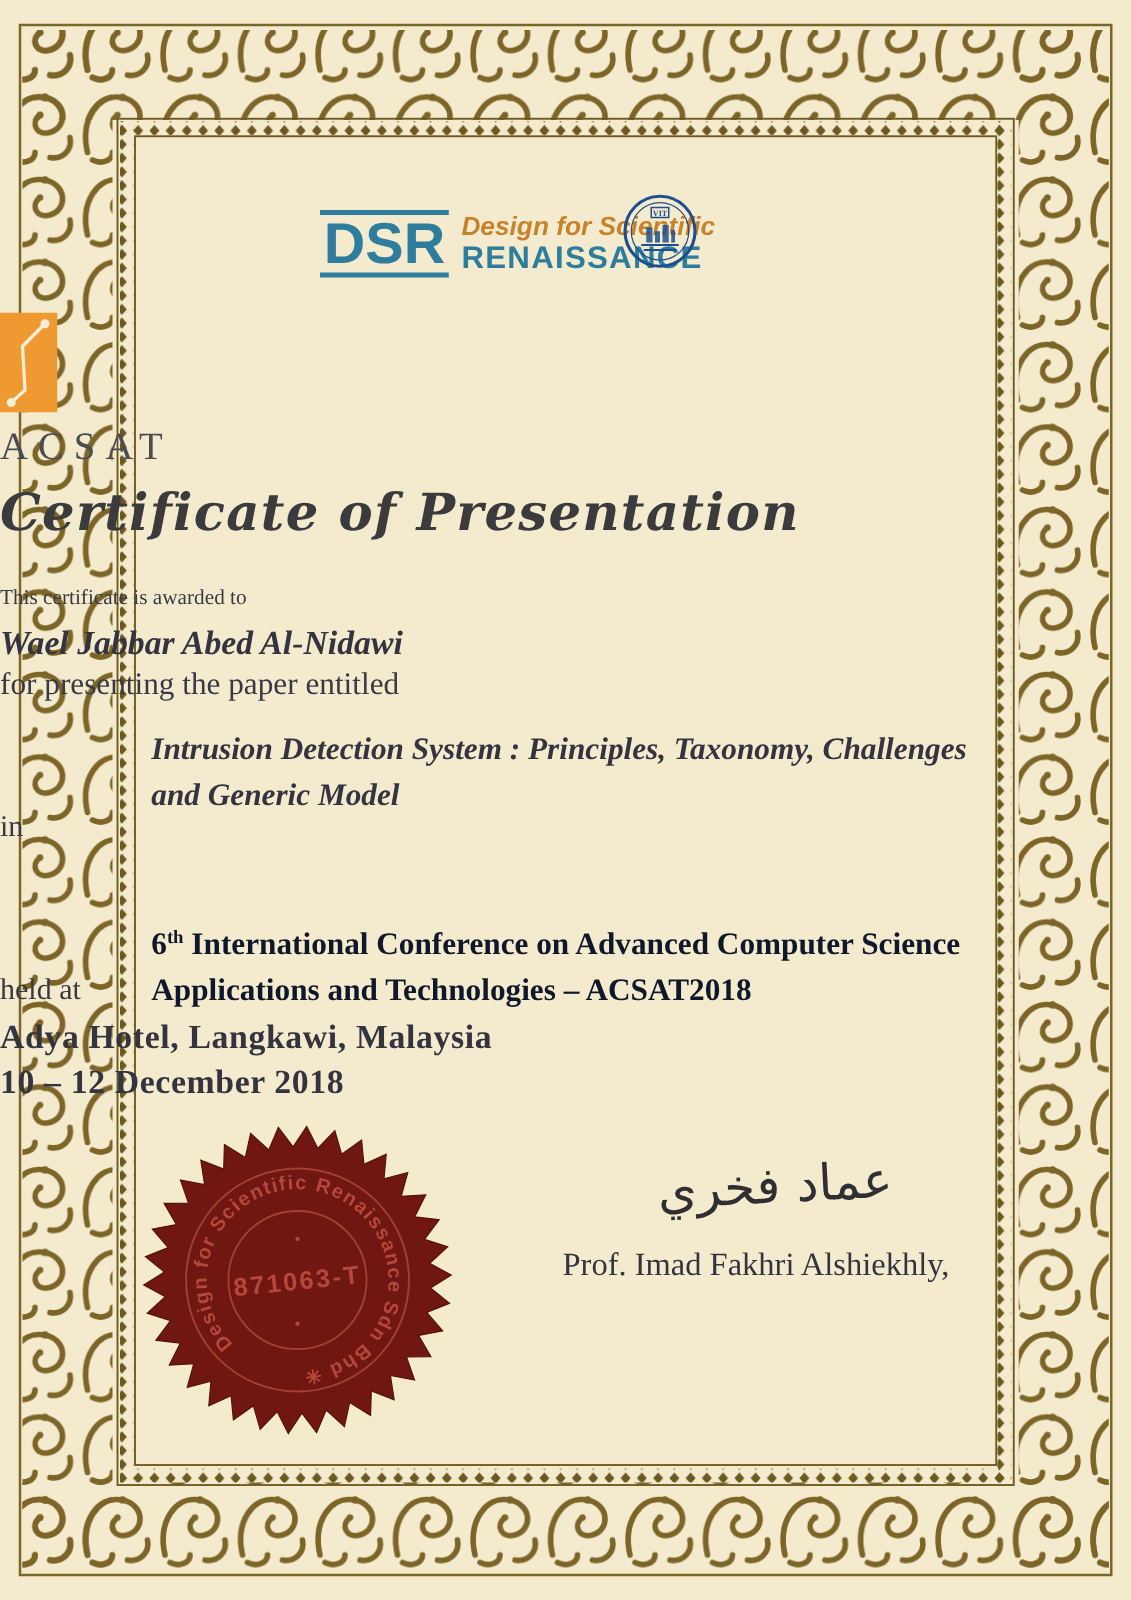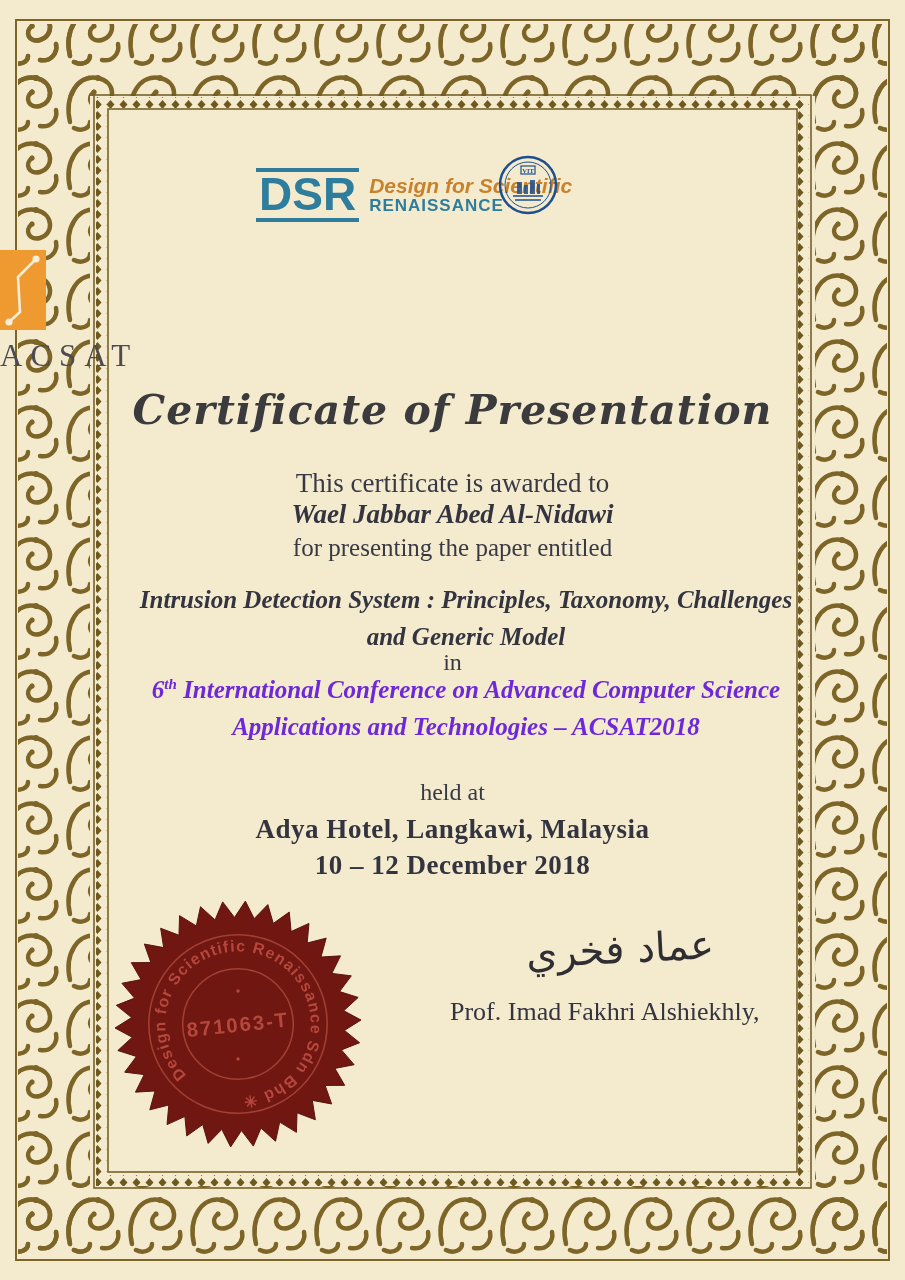--- a/index.html
+++ b/index.html
@@ -7,48 +7,48 @@
         font-family:"Liberation Serif",serif;color:#383944;}
   .border-svg{position:absolute;left:0;top:0;z-index:1;}
   .content{position:absolute;left:0;top:0;width:905px;height:1274px;z-index:2;}
 
   
   .dsr{position:absolute;left:256px;top:168px;display:flex;align-items:center;gap:10px;}
   .dsr-acronym{font-family:"Liberation Sans",sans-serif;font-weight:bold;font-size:46px;line-height:.95;
                color:#2e7d9c;border-top:4px solid #2e7d9c;border-bottom:4px solid #2e7d9c;padding:1px 3px;}
   .dsr-tagline{font-size:21px;font-style:italic;font-weight:600;color:#c8822b;
                font-family:"Liberation Sans",sans-serif;line-height:1.05;}
-  .dsr-name{font-size:17px;font-weight:bold;color:#2e7d9c;letter-spacing:1px;
+  .dsr-name{font-size:25px;font-weight:bold;color:#2e7d9c;letter-spacing:1px;
             font-family:"Liberation Sans",sans-serif;line-height:1.05;}
 
   .vit{position:absolute;left:497px;top:154px;display:flex;align-items:flex-start;gap:5px;}
   .vit-right{display:flex;flex-direction:column;align-items:center;width:112px;}
   .vit-name{font-size:30px;font-weight:bold;color:#1d4f8f;line-height:.95;letter-spacing:2px;}
   .vit-name sup{font-size:10px;letter-spacing:0;}
   .vit-univ{font-size:12.5px;font-weight:bold;color:#1d4f8f;letter-spacing:1.6px;}
   .vit-estd,.vit-web,.vit-addr{font-size:6.5px;color:#c0392b;line-height:1.25;white-space:nowrap;}
   .vit-web{font-weight:bold;}
   .vit-bar{background:#1d4f8f;color:#fff;font-size:6px;padding:1px 10px;margin:1px 0;letter-spacing:1px;
            font-family:"Liberation Sans",sans-serif;}
   .vit-campus{font-size:13.5px;font-weight:bold;color:#53606b;letter-spacing:.5px;
               font-family:"Liberation Sans",sans-serif;}
 
   .acsat-logo{position:absolute;left:0;width:905px;top:250px;}
   .acsat-name{font-size:31px;color:#4c4c50;letter-spacing:8px;margin-top:4px;}
 
   
-  .line{position:absolute;left:0;width:905px;text-align:center;}
+  .line{position:absolute;left:0;width:905px;}
   .title{top:386px;font-family:"DejaVu Serif",serif;font-style:italic;font-weight:bold;
          font-size:41px;color:#3b3b3d;margin:0;letter-spacing:1px;}
-  .l-awarded{top:468px;font-size:27px;}
+  .l-awarded{top:468px;font-size:17px;}
   .l-recipient{top:499px;font-size:27px;font-weight:bold;font-style:italic;color:#33343f;}
   .l-presenting{top:534px;font-size:25px;}
   .l-paper{top:581px;font-size:25px;font-weight:bold;font-style:italic;line-height:37px;color:#33343f;}
   .l-in{top:649px;font-size:24px;}
-  .l-conference{top:666px;font-size:25px;font-weight:bold;font-style:italic;line-height:37px;color:#6d28d9;}
+  .l-conference{top:732px;font-size:25px;font-weight:bold;line-height:37px;color:#0f172a;}
   .l-conference sup{font-size:15px;}
   .l-held{top:779px;font-size:24px;}
   .l-venue{top:814px;font-size:27px;font-weight:bold;color:#33343f;letter-spacing:.5px;}
   .l-dates{top:850px;font-size:27px;font-weight:bold;color:#33343f;letter-spacing:.5px;font-family:Liberation Serif, serif;}
   .narrow{max-width:690px;margin:0 auto;padding-left:27px;}
   .line>div{position:static;}
 
   
   .seal{position:absolute;left:112px;top:898px;width:252px;height:252px;}
   .sig-script{position:absolute;left:470px;width:300px;top:926px;text-align:center;

